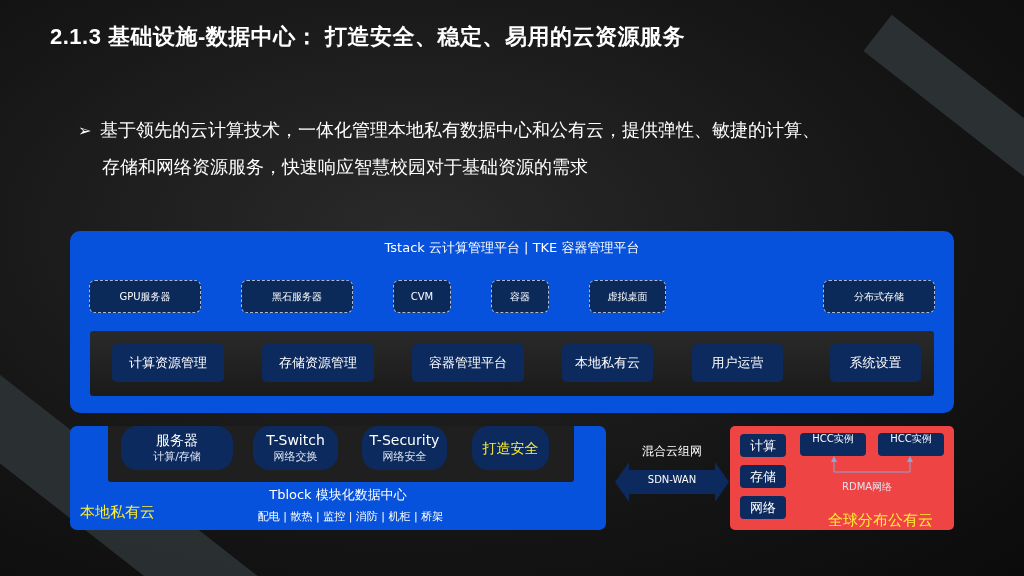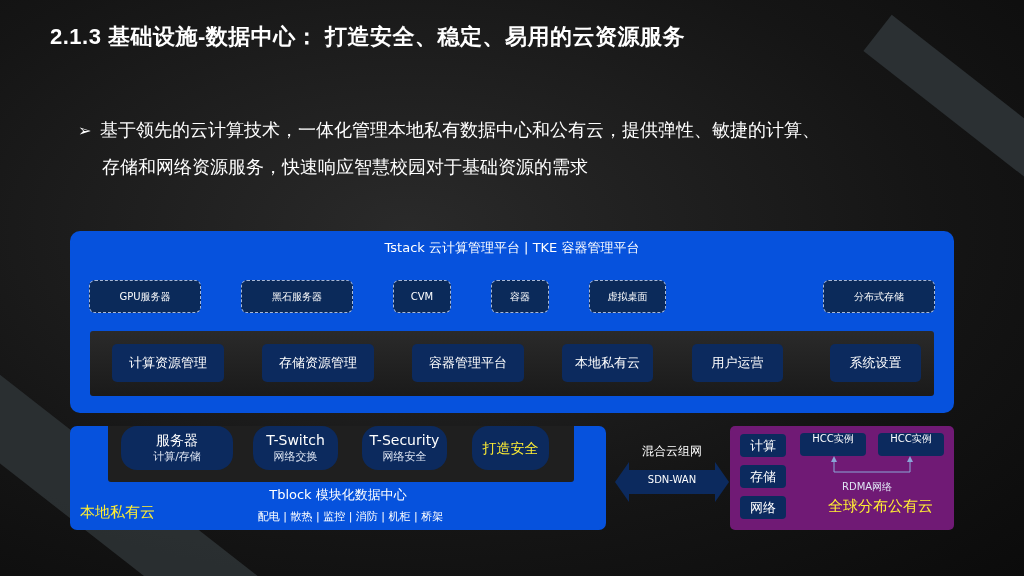--- a/index.html
+++ b/index.html
@@ -60,32 +60,32 @@
   .hw-sub { font-size:11px; line-height:16px; color:#dfe6f3; }
   .yellow { color:#ffee33; }
   .local-label { position:absolute; left:10px; top:77px; font-size:15px; }
   .tblock-title { position:absolute; left:0; right:0; top:60px; text-align:center; font-size:13px; }
   .tblock-sub { position:absolute; left:0; right:0; top:83px; text-align:center; font-size:11px;padding-left:25px; }
   .hybrid-label { position:absolute; left:622px; top:443px; width:100px; text-align:center; font-size:12px; }
   .arrow-svg { position:absolute; left:615px; top:460px; }
   .sdn-label { position:absolute; left:625px; top:474px; width:94px; text-align:center; font-size:10px; }
   .panel-public {
     position:absolute; left:730px; top:426px; width:224px; height:104px;
-    background:#701a75; border-radius:5px;
+    background:#ef4444; border-radius:5px;
   }
   .pub-btn {
     position:absolute; left:10px; width:46px; height:23px; background:#0c2a5e; border-radius:4px;
     font-size:13px; display:flex; align-items:center; justify-content:center;
   }
   .hcc-box {
     position:absolute; top:7px; width:66px; height:23px; background:#0c2a5e; border-radius:4px;
     font-size:10px; line-height:10px; text-align:center; padding-top:1px;
   }
   .rdma-label { position:absolute; left:112px; top:54px; font-size:10px; color:#dfe6f3; }
-  .pub-label { position:absolute; left:98px; top:71px; font-size:15px; }
+  .pub-label { position:absolute; left:98px; top:85px; font-size:15px; }
 </style>
 </head>
 <body>
 
 <div class="stripe stripe-tr"></div>
 <div class="stripe stripe-bl"></div>
 
 <div class="title">2.1.3 基础设施-数据中心： 打造安全、稳定、易用的云资源服务</div>
 
 <div class="bullet">

